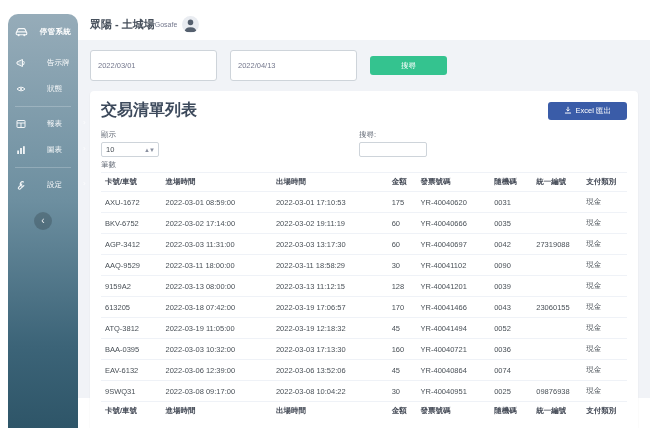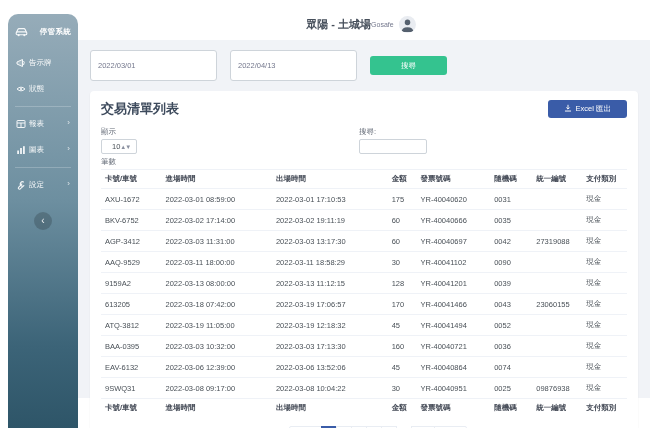--- a/index.html
+++ b/index.html
@@ -11,38 +11,38 @@
   
   .sidebar {
     position:absolute; left:8px; top:14px; bottom:0; width:70px;
     border-radius:10px 10px 0 0; z-index:5;
     background:linear-gradient(180deg,#96acb9 0%,#6d8fa0 45%,#3c6478 80%,#2e5568 100%);
     color:#fff;
   }
   .brand { display:flex; align-items:center; gap:4px; padding:11px 7px 12px;justify-content:space-between; }
   .brand-label { font-size:7.5px; font-weight:bold; letter-spacing:.3px; white-space:nowrap; }
   .side-item {
-    display:flex; gap:3px; padding:8px 8px; cursor:pointer;
+    display:flex; gap:21px; padding:8px 8px; cursor:pointer;
     font-size:7.5px; color:rgba(255,255,255,.95); white-space:nowrap;
   }
   .s-ico { width:10px; height:10px; display:inline-flex; align-items:center; justify-content:center; opacity:.9; flex:none; }
   .s-ico svg { width:10px; height:10px; }
   .brand .s-ico, .brand .s-ico svg { width:13px; height:13px; }
   .s-chev { margin-left:auto; font-size:8px; opacity:.8; line-height:1; }
   .side-div { border-top:1px solid rgba(255,255,255,.22); margin:4px 7px; }
   .collapse-btn {
     width:18px; height:18px; border-radius:50%; background:rgba(0,0,0,.18);
     color:rgba(255,255,255,.9); font-size:10px; line-height:17px; text-align:center;
     margin:14px auto 0; cursor:pointer;
   }
   
   .main { position:absolute; left:78px; top:0; right:0; bottom:0; }
   .topbar {
     height:49px; background:#fff; display:flex; align-items:center;
-    justify-content:center; padding:0 18px 0 12px;
+    justify-content:flex-start; padding:0 18px 0 12px;
   }
   .page-title { font-size:11px; font-weight:bold; color:#464f5b; }
   .user-box { display:flex; align-items:center; gap:5px; cursor:pointer; }
   .user-name { font-size:7px; color:#74788d; }
   .avatar {
     width:17px; height:17px; border-radius:50%; background:#e9ecf1; overflow:hidden;
     display:flex; align-items:flex-end; justify-content:center;
   }
   .content {
     position:absolute; top:40px; left:0; right:0; height:358px;
@@ -58,31 +58,31 @@
   .search-btn {
     width:77px; height:19px; background:#34c38f; color:#fff; border:none;
     border-radius:3px; font-size:7.5px; cursor:pointer; font-family:inherit;
   }
   
   .card {
     background:#fff; border-radius:4px; margin:0 4px;
     box-shadow:0 1px 2px rgba(0,0,0,.07); padding:9px 11px 10px;
   }
   .card-head { display:flex; align-items:center; justify-content:space-between; margin-bottom:9px; }
-  .card-title { font-size:13px; font-weight:bold; color:#3d4a5c; }
+  .card-title { font-size:16px; font-weight:bold; color:#3d4a5c; }
   .excel-btn {
     background:#3a5ca8; color:#fff; border:none; border-radius:3px; cursor:pointer;
     font-size:7.5px; padding:4px 16px; display:flex; align-items:center; gap:4px;
     font-family:inherit;
   }
   .controls { display:flex; justify-content:space-between; font-size:7.5px; color:#646b77; margin-bottom:2px; }
   .ctrl-label { display:block; margin-bottom:2px; }
   .len-select {
-    width:36px; height:15px; border:1px solid #ced4da; border-radius:2px;
-    display:flex; align-items:center; justify-content:space-between; padding:0 10px;
+    width:58px; height:15px; border:1px solid #ced4da; border-radius:2px;
+    display:flex; align-items:center; justify-content:space-between; padding:0 4px;
     background:#fff; cursor:pointer; font-size:7.5px; color:#495057;
   }
   .len-caret { font-size:6px; color:#8a90a0; letter-spacing:-1px; }
   .ctrl-suffix { display:block; margin-top:3px; }
   .search-group { margin-right:200px; }
   .tbl-search-input {
     width:68px; height:15px; border:1px solid #ced4da; border-radius:2px;
     background:#fff; font-size:7.5px; padding:0 4px; font-family:inherit;
   }
   

